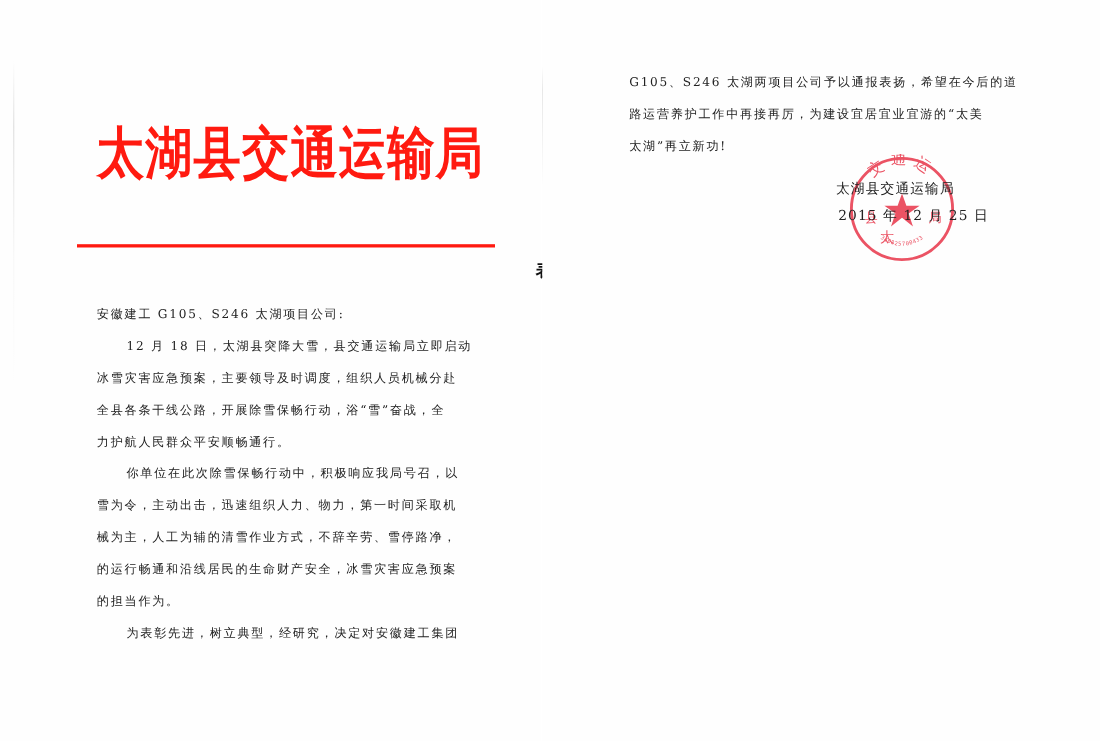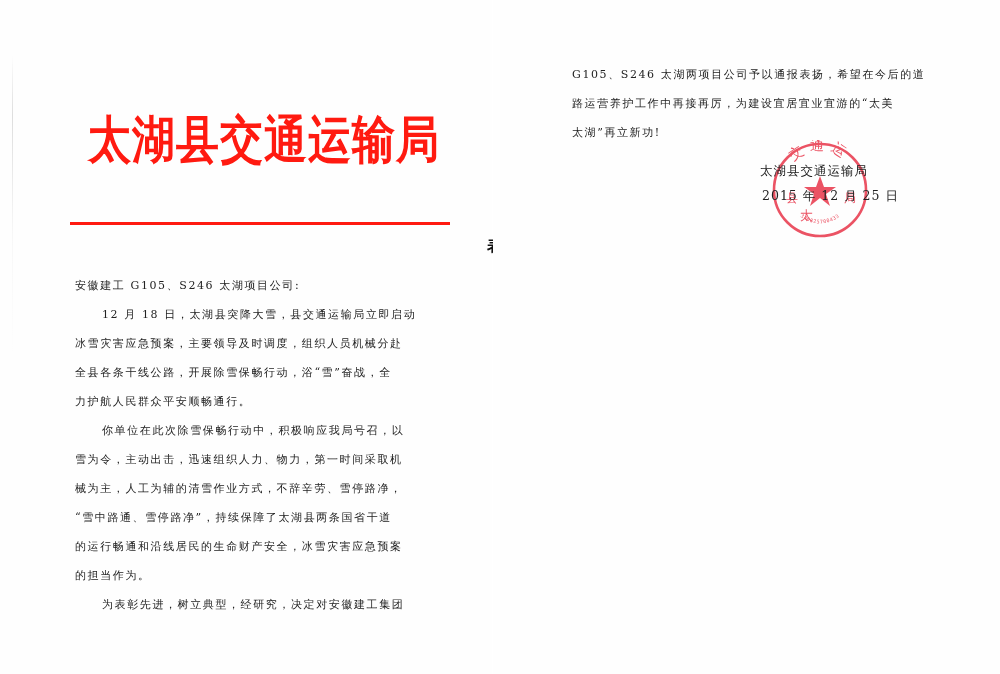--- a/index.html
+++ b/index.html
@@ -69,21 +69,21 @@
       padding-left: 46px;
     }
     .body-text {
       position: absolute;
       font-size: 11px;
       line-height: 29px;
       letter-spacing: 1.6px;
       color: #222;
     }
     .left-body {
-      left: 75px; top: 271px;
+      left: 88px; top: 271px;
       width: 350px;
     }
     .right-body {
       left: 572px; top: 60px;
       width: 360px;
     }
     .line { white-space: nowrap; display: block; }
     .indent { padding-left: 27px; }
 
     .signature {
@@ -122,21 +122,20 @@
     <span class="line">安徽建工 G105、S246 太湖项目公司:</span>
 
     <span class="line indent">12 月 18 日，太湖县突降大雪，县交通运输局立即启动</span>
     <span class="line">冰雪灾害应急预案，主要领导及时调度，组织人员机械分赴</span>
     <span class="line">全县各条干线公路，开展除雪保畅行动，浴“雪”奋战，全</span>
     <span class="line">力护航人民群众平安顺畅通行。</span>
 
     <span class="line indent">你单位在此次除雪保畅行动中，积极响应我局号召，以</span>
     <span class="line">雪为令，主动出击，迅速组织人力、物力，第一时间采取机</span>
     <span class="line">械为主，人工为辅的清雪作业方式，不辞辛劳、雪停路净，</span>
-    <span class="line">“雪中路通、雪停路净”，持续保障了太湖县两条国省干道</span>
     <span class="line">的运行畅通和沿线居民的生命财产安全，冰雪灾害应急预案</span>
     <span class="line">的担当作为。</span>
 
     <span class="line indent">为表彰先进，树立典型，经研究，决定对安徽建工集团</span>
   </div>
 </div>
 
 <div class="page-divider"></div>
 
 <div class="page page-right"></div>

